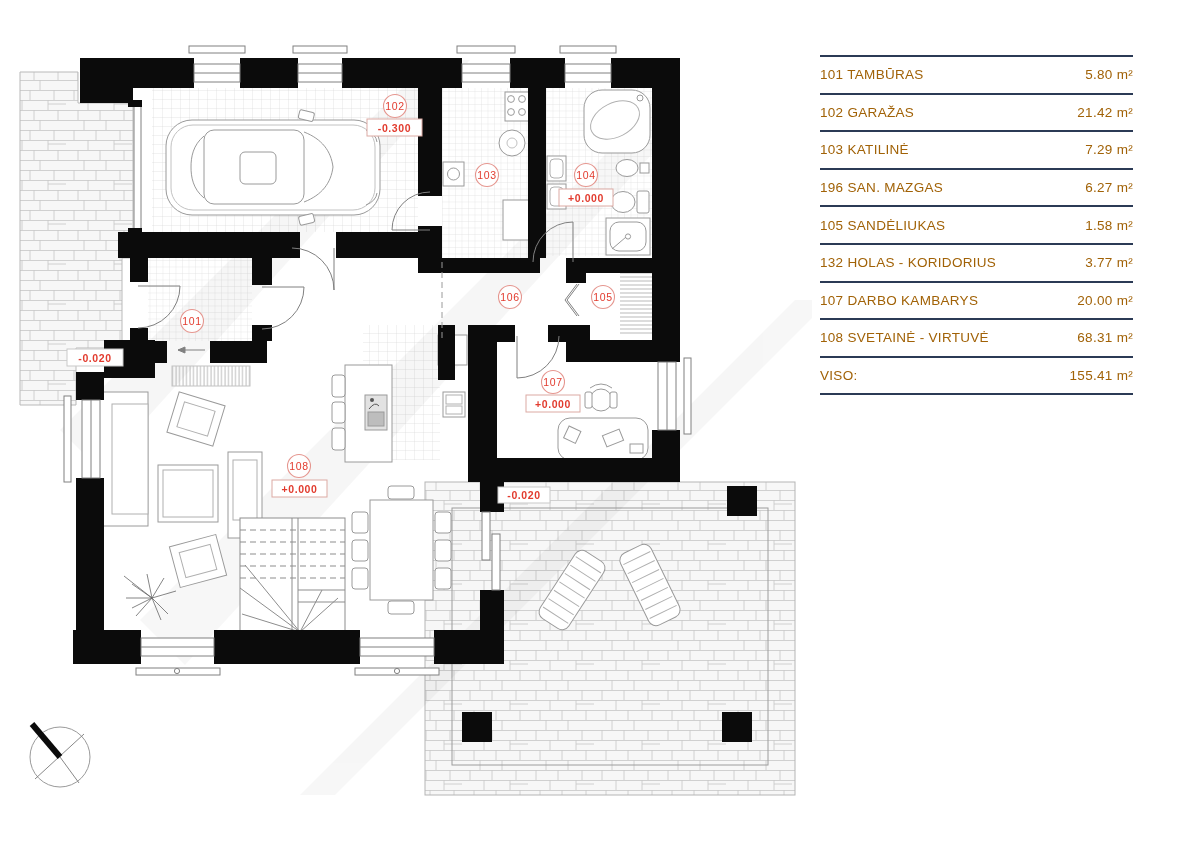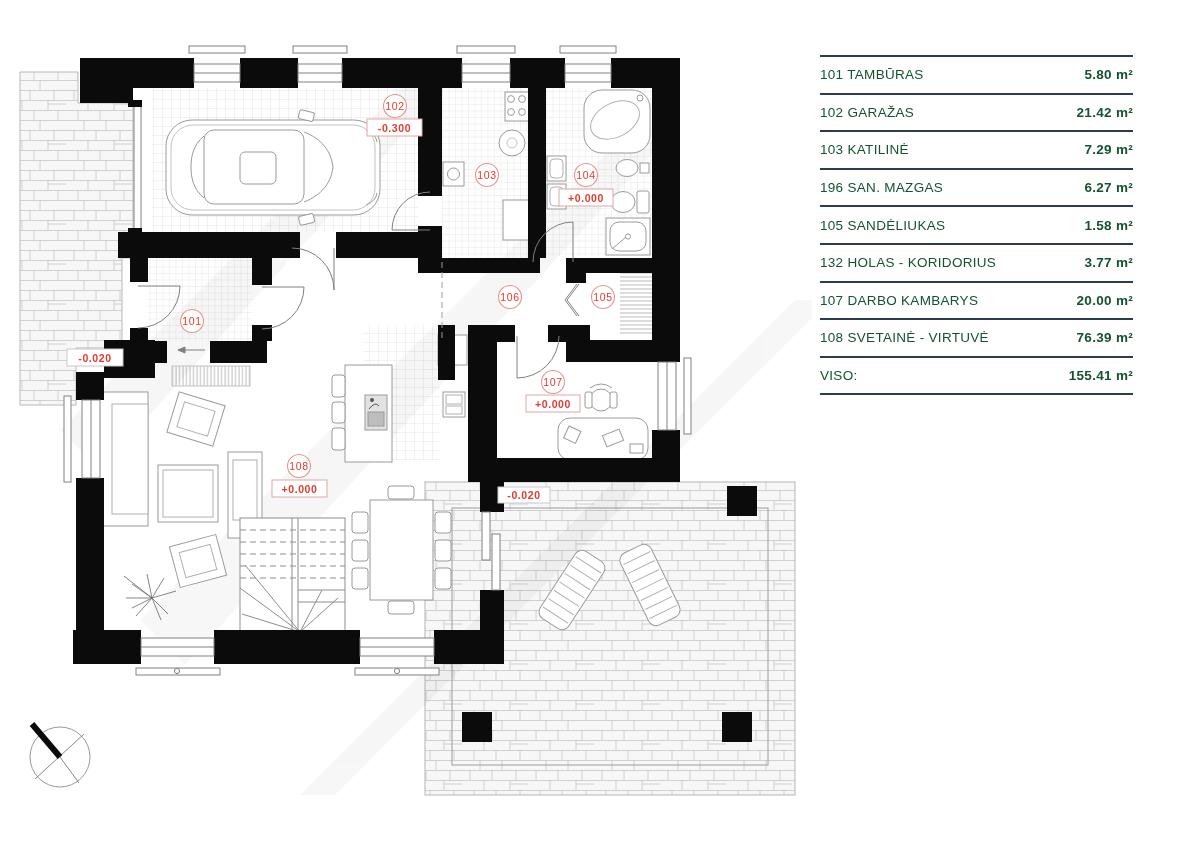--- a/index.html
+++ b/index.html
@@ -2,23 +2,23 @@
 <html><head>
 <meta charset="utf-8">
 <style>
   html,body{margin:0;padding:0;background:#fff;}
   .canvas{position:relative;width:1200px;height:852px;background:#fff;overflow:hidden;
           font-family:"Liberation Sans",sans-serif;}
   .plan-svg{position:absolute;left:0;top:0;}
   
   .legend{position:absolute;left:820px;top:55px;width:313px;border-top:2px solid #2b3a55;}
   .lrow{height:35.6px;display:flex;align-items:center;justify-content:space-between;
-        border-bottom:2px solid #2b3a55;color:#14532d;font-size:13.5px;letter-spacing:.3px;}
+        border-bottom:2px solid #2b3a55;color:#a16207;font-size:13.5px;letter-spacing:.3px;}
   .lrow .nm{font-weight:400;}
-  .lrow .area{font-weight:700;}
+  .lrow .area{font-weight:400;}
   svg text{font-family:"Liberation Sans",sans-serif;}
   .redlbl{fill:#e23b2e;font-size:10.5px;letter-spacing:.6px;}
   .redlbl.b{font-weight:700;}
 </style>
 </head>
 <body>
 <div class="canvas">
 
 <svg class="plan-svg" width="812" height="852" viewBox="0 0 812 852">
   <defs>
@@ -388,21 +388,21 @@
   <div class="lrow">
     <span class="nm">132 HOLAS - KORIDORIUS</span>
     <span class="area">3.77 m²</span>
   </div>
   <div class="lrow">
     <span class="nm">107 DARBO KAMBARYS</span>
     <span class="area">20.00 m²</span>
   </div>
   <div class="lrow">
     <span class="nm">108 SVETAINĖ - VIRTUVĖ</span>
-    <span class="area">76.39 m²</span>
+    <span class="area">68.31 m²</span>
   </div>
   <div class="lrow">
     <span class="nm">VISO:</span>
     <span class="area">155.41 m²</span>
   </div>
 </div>
 
 </div>
 
 </body></html>

